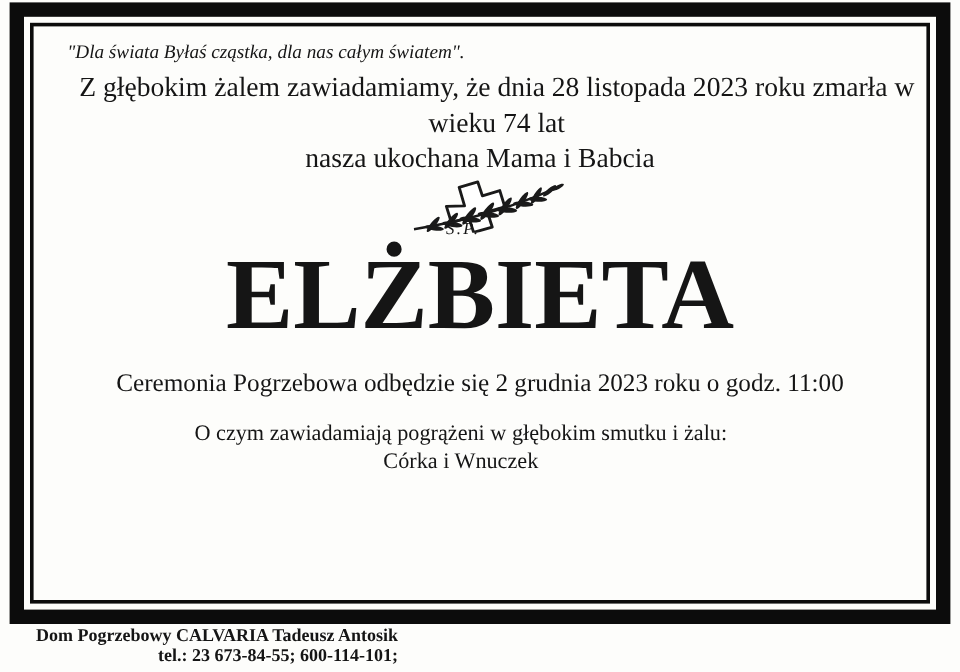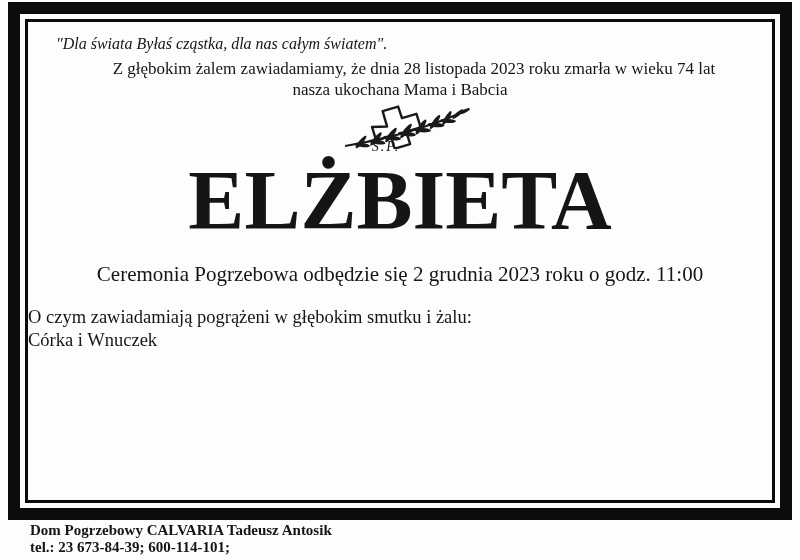--- a/index.html
+++ b/index.html
@@ -36,26 +36,26 @@
   }
   .quote {
     margin: 12px 0 0 28px;
     text-align: left;
     font-style: italic;
     font-size: 16px;
     line-height: 1.2;
   }
   .announce-1 {
     margin-top: 5px;
-    font-size: 17px;
+    font-size: 23px;
     line-height: 1.3;
     margin-left: 28px;
   }
   .announce-2 {
-    font-size: 17px;
+    font-size: 23px;
     line-height: 1.2;
   }
   .icon-wrap {
     margin-top: 2px;
     height: 52px;
     position: relative;
   }
   .icon-wrap svg {
     display: block;
     margin: 0 auto;
@@ -79,29 +79,29 @@
     margin-top: 2px;
   }
   .ceremony {
     margin-top: 12px;
     font-size: 21px;
     line-height: 1.72;
   }
   .mourners {
     margin-top: 14px;
     margin-right: 32px;
-    text-align: left;
+    text-align: center;
     font-size: 18.5px;
     line-height: 1.22;
   }
   .footer {
     position: absolute;
     left: 30px;
     bottom: 3px;
-    text-align: left;
+    text-align: right;
     font-weight: bold;
     font-size: 15px;
     line-height: 1.18;
   }
 </style>
 </head>
 <body>
 
 <div class="page">
 
@@ -156,16 +156,16 @@
       <div class="mourners">
         <div>O czym zawiadamiają pogrążeni w głębokim smutku i żalu:</div>
         <div>Córka i Wnuczek</div>
       </div>
 
     </div>
   </div>
 
   <div class="footer">
     <div>Dom Pogrzebowy CALVARIA Tadeusz Antosik</div>
-    <div>tel.: 23 673-84-39; 600-114-101;</div>
+    <div>tel.: 23 673-84-55; 600-114-101;</div>
   </div>
 
 </div>
 
 </body></html>

